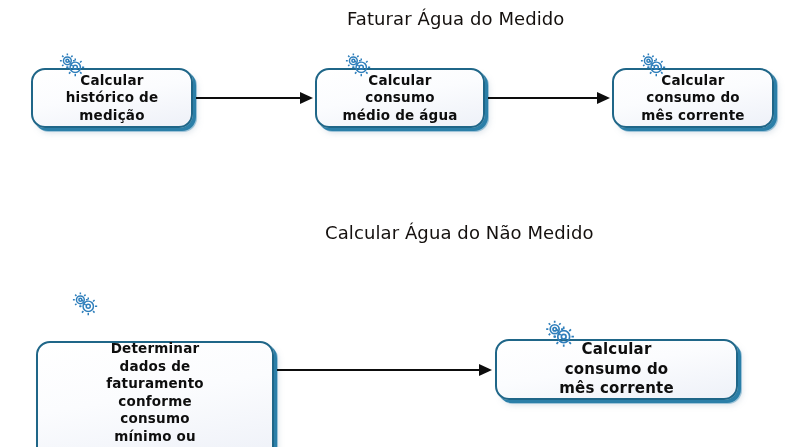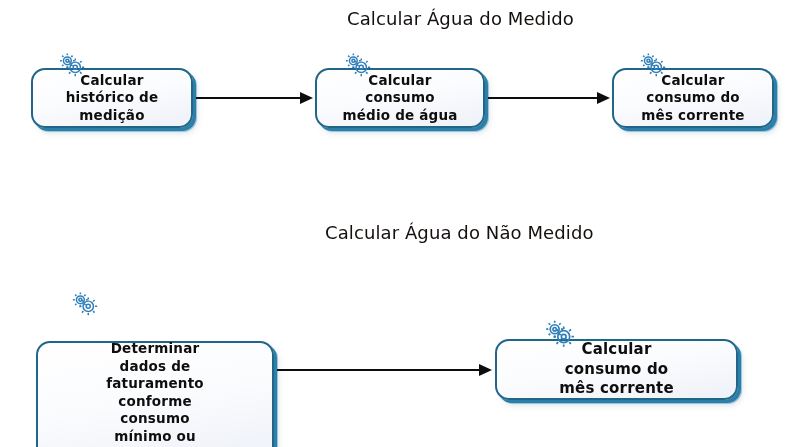--- a/index.html
+++ b/index.html
@@ -93,21 +93,21 @@
     border-top: 6px solid transparent;
     border-bottom: 6px solid transparent;
     border-left: 13px solid #0d0d0d;
   }
 </style>
 </head>
 <body>
 
 <div id="canvas">
 
-  <div class="section-title" style="left:347px; top:8px;">Calcular Água do Medido</div>
+  <div class="section-title" style="left:347px; top:8px;">Faturar Água do Medido</div>
 
   <div class="node" style="left:31px; top:68px; width:162px; height:60px;">
     <div class="node-inner">
       <span class="gear-icon" style="left:4px; top:-20px;">
         <svg viewBox="0 0 32 28" xmlns="http://www.w3.org/2000/svg">
           <g fill="none" stroke="#2e7ebb" stroke-width="1.6">
             <circle cx="11" cy="9.5" r="4.2"></circle>
             <circle cx="11" cy="9.5" r="1.6"></circle>
             <path d="M11 3.5v-2 M11 15.5v2 M5 9.5h-2 M17 9.5h2 M6.8 5.3L5.4 3.9 M15.2 13.7l1.4 1.4 M15.2 5.3l1.4-1.4 M6.8 13.7l-1.4 1.4"></path>
             <circle cx="19.5" cy="16.5" r="5.6"></circle>

